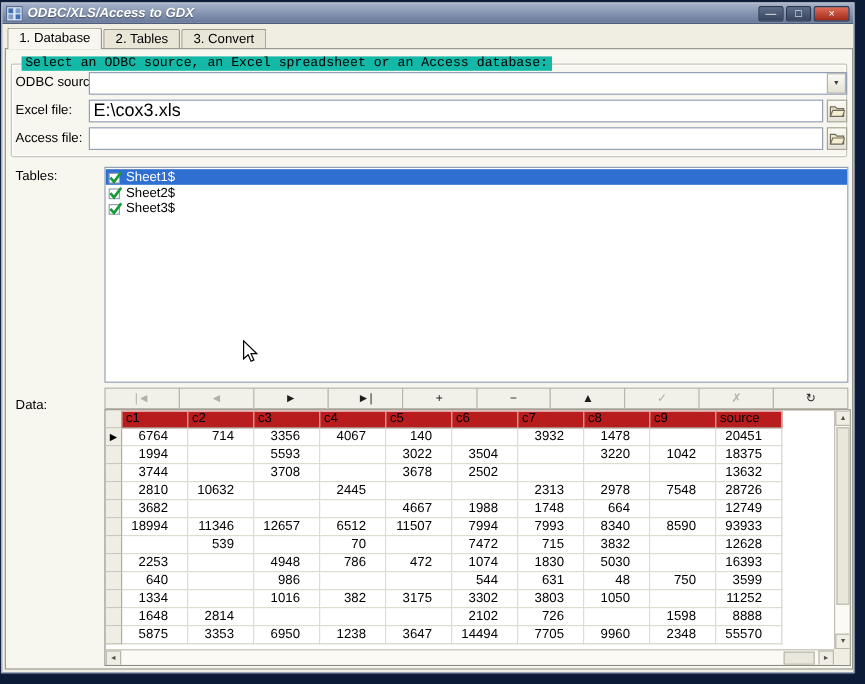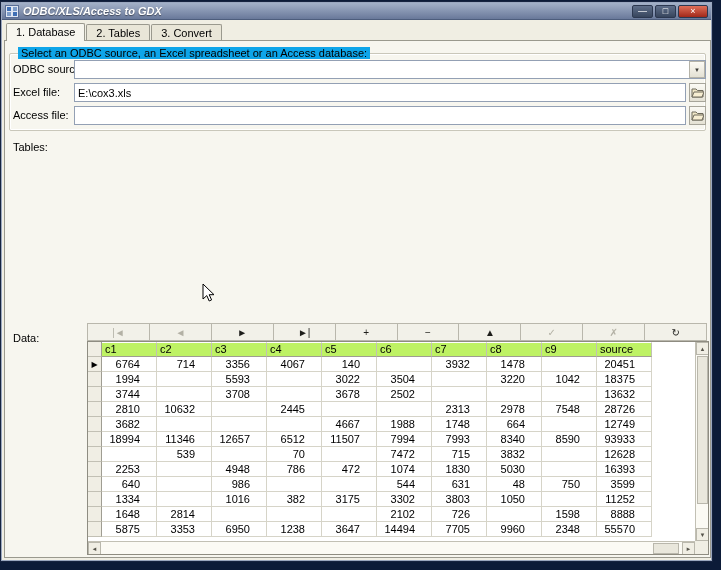--- a/index.html
+++ b/index.html
@@ -51,27 +51,27 @@
     position:absolute; left:2px; top:37px; width:707px; height:518px;
     border:1px solid #9a998e; background:#f7f6ef; z-index:2;
   }
   
   .groupbox {
     position:absolute; left:4px; top:12px; width:697px; height:78px;
     border:1px solid #c9c7ba; border-radius:2px;
     box-shadow:inset 0 0 0 1px #ffffff;
   }
   .group-label {
-    position:absolute; left:8px; top:-7px; background:#0ea5e9;
-    padding:0 3px; font-size:11px; color:#000; white-space:nowrap;
+    position:absolute; left:8px; top:-7px; background:#14b8a6;
+    padding:0 3px; font-size:11px; color:#000; white-space:nowrap;font-family:Liberation Mono, monospace;
   }
   .f-label { position:absolute; left:8px; font-size:11px; color:#000; }
   .txt {
     position:absolute; height:19px; background:#fff;
-    border:1px solid #93a0b4; font-size:11px; padding:2px 3px;
+    border:1px solid #93a0b4; font-size:15px; padding:2px 3px;
     font-family:"Liberation Sans", sans-serif; color:#000;
   }
   .combo-wrap { position:absolute; left:69px; top:19px; width:632px; height:19px; }
   .combo-input { position:absolute; left:0; top:0; width:100%; height:100%; }
   .drop-btn {
     position:absolute; right:1px; top:1px; width:16px; height:17px;
     background:linear-gradient(#fbfaf4,#e4e1d4);
     border:1px solid #b5b3a8;
     display:flex; align-items:center; justify-content:center;
     font-size:6px; color:#3c3c38;
@@ -103,21 +103,21 @@
   .nav-btn:first-child { margin-left:0; }
   .nav-btn.disabled { color:#b3b1a5; }
   
   .grid {
     position:absolute; left:82px; top:300px; width:622px; height:214px;
     background:#fff; border:1px solid #8e8c81; overflow:hidden;
   }
   .grid-header-row { display:flex; height:15px; }
   .gcell { box-sizing:border-box; flex:0 0 auto; }
   .ghead {
-    width:55px; background:#bef264;
+    width:55px; background:#b91c1c;
     border-right:1px solid #c2c0b4; border-bottom:1px solid #9f9d92;
     border-top:1px solid #ffffff;
     font-size:11px; line-height:13px; padding-left:3px; color:#000;
   }
   .gind { width:14px !important; background:#f0eee4;
     border-right:1px solid #9f9d92; border-bottom:1px solid #c2c0b4;
     text-align:center; font-size:8px; line-height:15px; color:#000; }
   .grid-body { height:181px; overflow:hidden; }
   .grow { display:flex; height:15px; }
   .gdata {
@@ -199,20 +199,43 @@
     <span class="f-label" style="top:68px;">Access file:</span>
     <input class="txt" style="left: 69px; top: 65px; width: 612px;" value="">
     <span class="browse-btn" style="left:684px; top:65px;">
       <svg width="13" height="11" viewBox="0 0 13 11">
         <path d="M1 2 h4 l1.5 1.5 H12 V10 H1 Z" fill="#efe6c6" stroke="#6e6a5c"></path>
         <path d="M1 10 L3 5 H13 L11 10 Z" fill="#f7eed2" stroke="#6e6a5c"></path>
       </svg>
     </span>
 
     <span class="f-label" style="top:100px;text-align:center;">Tables:</span>
+    <div class="listbox">
+        <div class="list-item selected">
+          <svg class="check-icon" viewBox="0 0 12 12">
+            <rect x="1" y="2.5" width="8.5" height="8" fill="#ffffff" stroke="#93a0b4"></rect>
+            <path d="M2 6 L5 9.5 L11 1.5" stroke="#159a35" stroke-width="2.2" fill="none"></path>
+          </svg>
+          <span>Sheet1$</span>
+        </div>
+        <div class="list-item">
+          <svg class="check-icon" viewBox="0 0 12 12">
+            <rect x="1" y="2.5" width="8.5" height="8" fill="#ffffff" stroke="#93a0b4"></rect>
+            <path d="M2 6 L5 9.5 L11 1.5" stroke="#159a35" stroke-width="2.2" fill="none"></path>
+          </svg>
+          <span>Sheet2$</span>
+        </div>
+        <div class="list-item">
+          <svg class="check-icon" viewBox="0 0 12 12">
+            <rect x="1" y="2.5" width="8.5" height="8" fill="#ffffff" stroke="#93a0b4"></rect>
+            <path d="M2 6 L5 9.5 L11 1.5" stroke="#159a35" stroke-width="2.2" fill="none"></path>
+          </svg>
+          <span>Sheet3$</span>
+        </div>
+      </div>
 
     <span class="f-label" style="top:291px;">Data:</span>
     <div class="navigator">
         <div class="nav-btn disabled">|◄</div>
         <div class="nav-btn disabled">◄</div>
         <div class="nav-btn">►</div>
         <div class="nav-btn">►|</div>
         <div class="nav-btn">+</div>
         <div class="nav-btn">−</div>
         <div class="nav-btn">▲</div>

